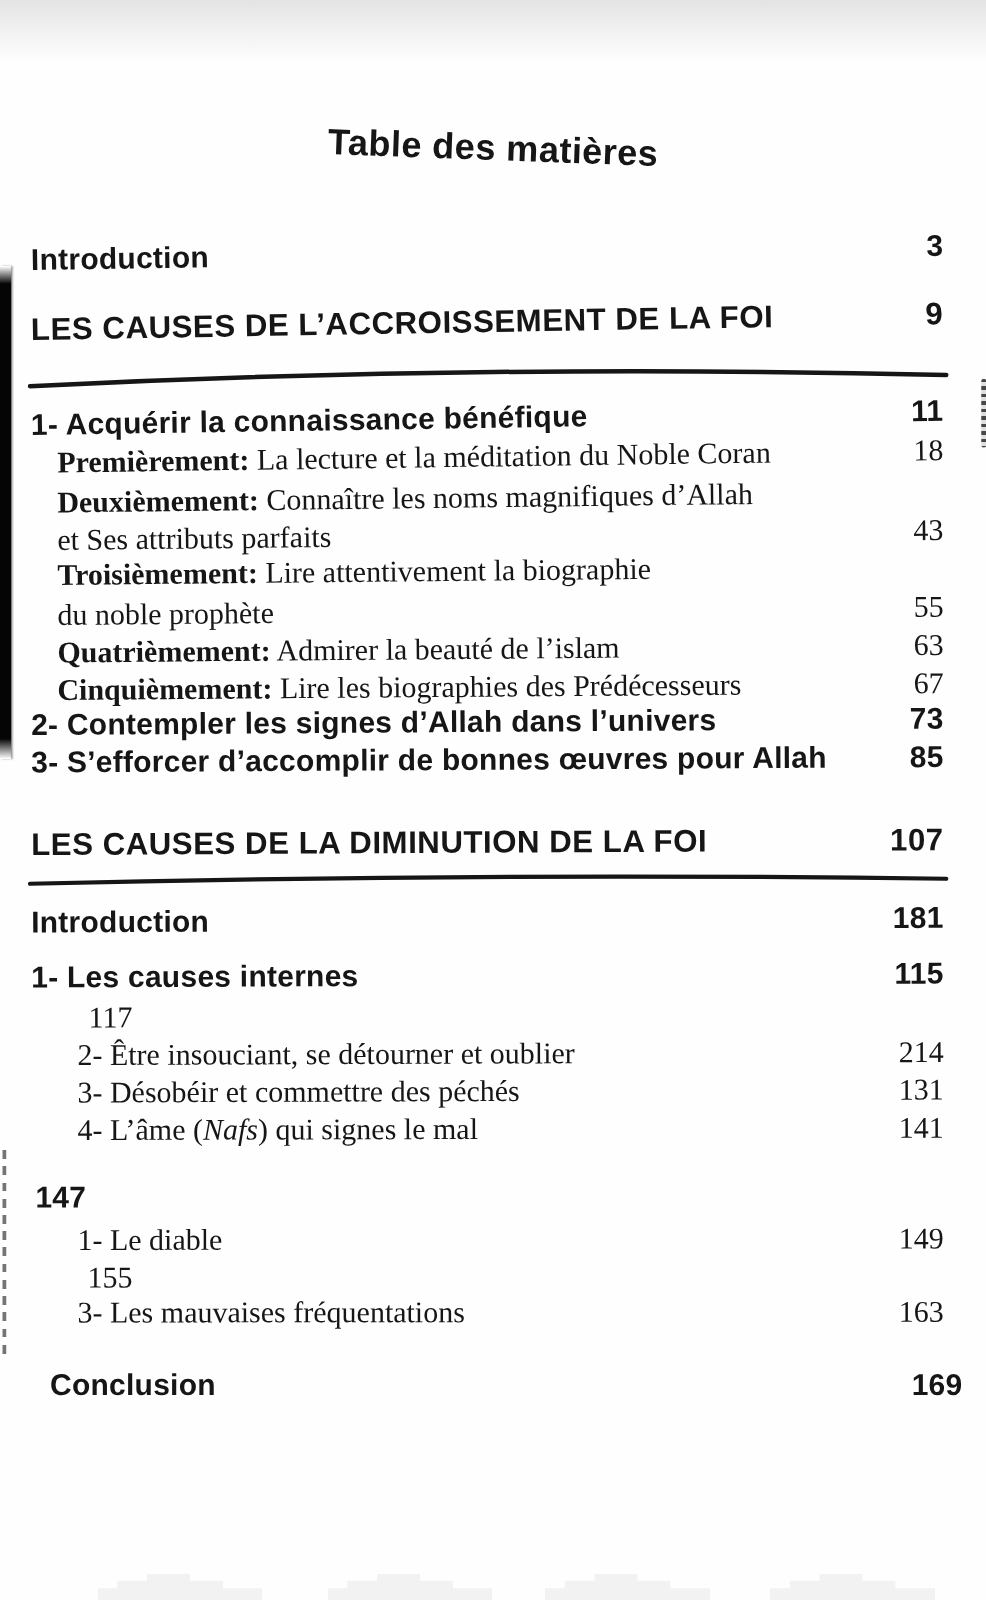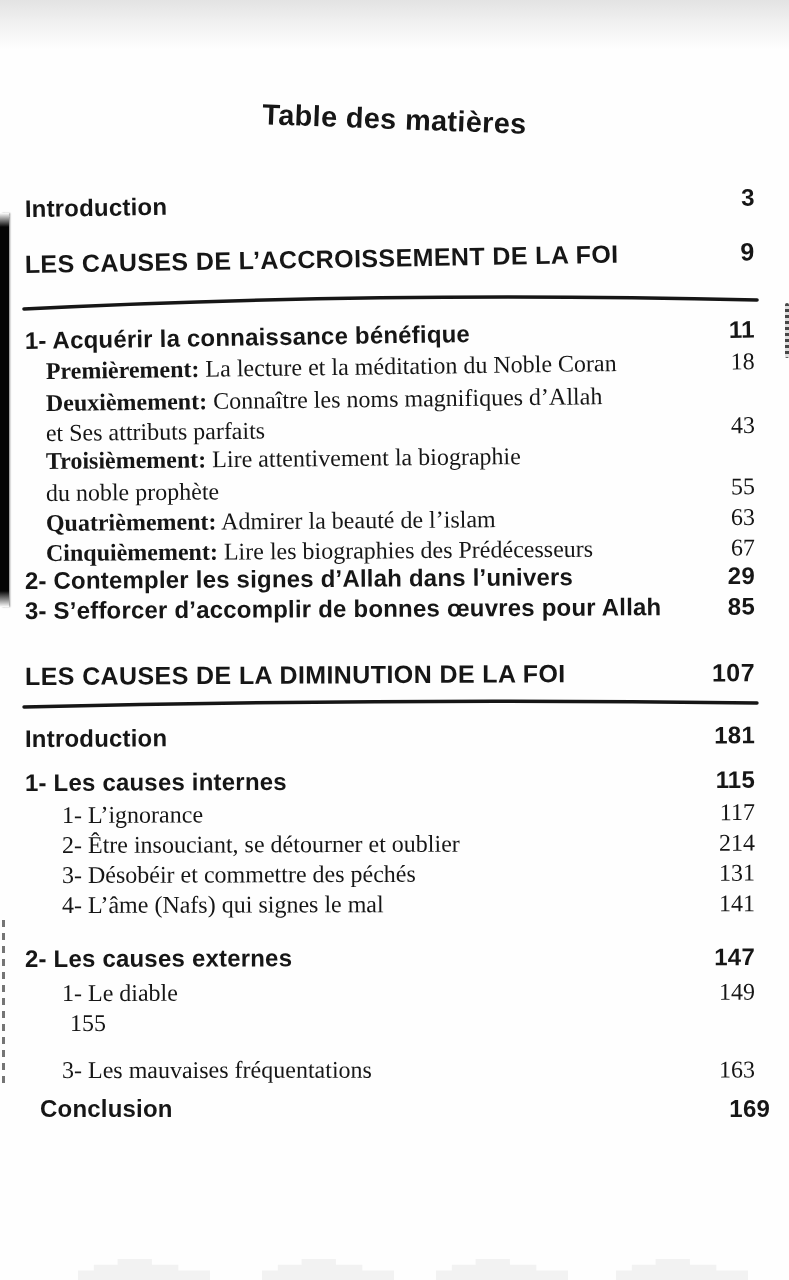--- a/index.html
+++ b/index.html
@@ -47,21 +47,21 @@
     transform-origin:left bottom;
     line-height:1.12;
     white-space:nowrap;
   }
   .row .txt{padding-right:10px;}
   .row .pg{text-align:right;min-width:44px;}
   .b{font-size:24px;font-weight:700;letter-spacing:.2px;}
   .h{font-size:25px;font-weight:700;letter-spacing:.4px;}
   .s{font-family:"Liberation Serif","DejaVu Serif",serif;font-size:24px;font-weight:400;}
   .s .lead{font-weight:700;}
-  .s .ital{}
+  .s .ital{font-style:italic;}
   svg.rules{position:absolute;left:0;top:0;pointer-events:none;}
 </style>
 </head>
 <body>
 
 <div id="page">
   <div class="top-shade"></div>
 
   <h1 class="title">Table des matières</h1>
 
@@ -101,66 +101,64 @@
       <div class="row s" style="left: 46px; width: 709px; top: 510px; transform: rotate(-0.5deg);">
         <span class="txt"><span class="lead">Quatrièmement:</span><span> Admirer la beauté de l’islam</span></span>
         <span class="pg">63</span>
       </div>
       <div class="row s" style="left: 46px; width: 709px; top: 540px; transform: rotate(-0.45deg);">
         <span class="txt"><span class="lead">Cinquièmement:</span><span> Lire les biographies des Prédécesseurs</span></span>
         <span class="pg">67</span>
       </div>
       <div class="row b" style="left: 25px; width: 730px; top: 568px; transform: rotate(-0.4deg);">
         <span class="txt"><span>2- Contempler les signes d’Allah dans l’univers</span></span>
-        <span class="pg">29</span>
+        <span class="pg">73</span>
       </div>
       <div class="row b" style="left: 25px; width: 730px; top: 598px; transform: rotate(-0.35deg);">
         <span class="txt"><span>3- S’efforcer d’accomplir de bonnes œuvres pour Allah</span></span>
         <span class="pg">85</span>
       </div>
       <div class="row h" style="left: 25px; width: 730px; top: 662px; transform: rotate(-0.3deg);">
         <span class="txt"><span>LES CAUSES DE LA DIMINUTION DE LA FOI</span></span>
         <span class="pg">107</span>
       </div>
       <div class="row b" style="left: 25px; width: 730px; top: 726px; transform: rotate(-0.3deg);">
         <span class="txt"><span>Introduction</span></span>
         <span class="pg">181</span>
       </div>
       <div class="row b" style="left: 25px; width: 730px; top: 770px; transform: rotate(-0.25deg);">
         <span class="txt"><span>1- Les causes internes</span></span>
         <span class="pg">115</span>
       </div>
       <div class="row s" style="left: 62px; width: 693px; top: 802px; transform: rotate(-0.25deg);">
-        <span class="txt"><span>1- L’ignorance</span></span>
         <span class="pg">117</span>
       </div>
       <div class="row s" style="left: 62px; width: 693px; top: 832px; transform: rotate(-0.2deg);">
         <span class="txt"><span>2- Être insouciant, se détourner et oublier</span></span>
         <span class="pg">214</span>
       </div>
       <div class="row s" style="left: 62px; width: 693px; top: 862px; transform: rotate(-0.2deg);">
         <span class="txt"><span>3- Désobéir et commettre des péchés</span></span>
         <span class="pg">131</span>
       </div>
       <div class="row s" style="left: 62px; width: 693px; top: 892px; transform: rotate(-0.15deg);">
         <span class="txt"><span>4- L’âme (</span><span class="ital">Nafs</span><span>) qui signes le mal</span></span>
         <span class="pg">141</span>
       </div>
       <div class="row b" style="left: 25px; width: 730px; top: 946px; transform: rotate(-0.15deg);">
-        <span class="txt"><span>2- Les causes externes</span></span>
         <span class="pg">147</span>
       </div>
       <div class="row s" style="left: 62px; width: 693px; top: 980px; transform: rotate(-0.1deg);">
         <span class="txt"><span>1- Le diable</span></span>
         <span class="pg">149</span>
       </div>
       <div class="row s" style="left: 62px; width: 693px; top: 1010px; transform: rotate(-0.1deg);">
         <span class="pg">155</span>
       </div>
-      <div class="row s" style="left: 62px; width: 693px; top: 1038px; transform: rotate(-0.05deg); margin-top: 19px;">
+      <div class="row s" style="left: 62px; width: 693px; top: 1038px; transform: rotate(-0.05deg);">
         <span class="txt"><span>3- Les mauvaises fréquentations</span></span>
         <span class="pg">163</span>
       </div>
       <div class="row b" style="left: 25px; width: 730px; top: 1096px; transform: rotate(0deg); margin-left: 15px;">
         <span class="txt"><span>Conclusion</span></span>
         <span class="pg">169</span>
       </div>
     </div>
 
   <svg class="rules" width="789" height="1280" viewBox="0 0 789 1280">

